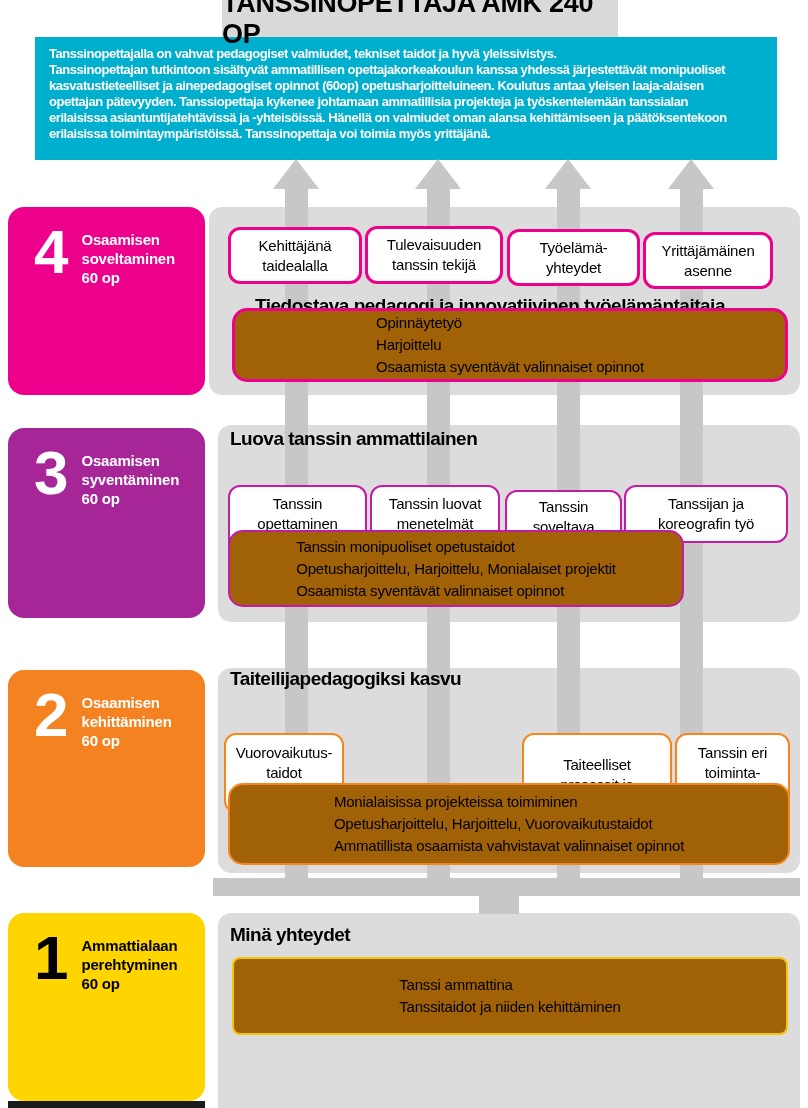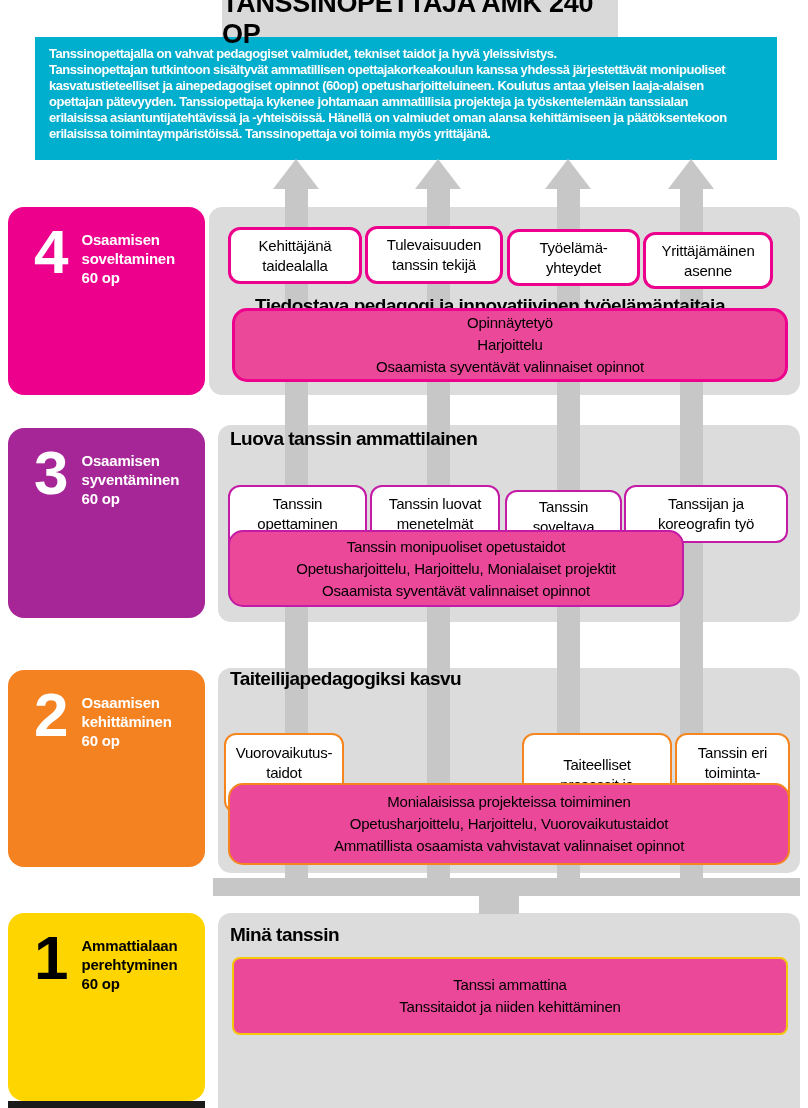--- a/index.html
+++ b/index.html
@@ -38,22 +38,22 @@
   .blk1{top:913px;height:188px;background:#FFD500;color:#000;}
   .strip{position:absolute;left:8px;top:1101px;width:197px;height:7px;background:#1a1a1a;z-index:2;}
   
   .heading{position:absolute;font-size:19px;font-weight:bold;color:#000;
            letter-spacing:-0.5px;white-space:nowrap;z-index:3;}
   
   .sbox{position:absolute;background:#fff;border-radius:12px;display:flex;
         align-items:center;justify-content:center;text-align:center;
         white-space:pre-line;font-size:15px;line-height:20px;color:#000;
         letter-spacing:-0.2px;box-sizing:border-box;z-index:3;margin-top:35px;}
-  .bigbox{position:absolute;background:#ec4899;border-radius:15px;display:flex;
-        align-items:center;justify-content:center;text-align:center;
+  .bigbox{position:absolute;background:#a16207;border-radius:15px;display:flex;
+        align-items:center;justify-content:center;text-align:left;
         white-space:pre-line;font-size:15px;line-height:22px;color:#000;
         letter-spacing:-0.2px;box-sizing:border-box;z-index:3;}
   .bd4{border:3px solid #EC008C;}
   .bd3{border:2.5px solid #C41BA6;}
   .bd2{border:2.5px solid #F5861F;}
   .bd1{border:2.5px solid #F3C70B;}
 </style>
 </head>
 <body>
 
@@ -144,17 +144,17 @@
   <div class="sbox bd2" style="left:522px;top:698px;width:150px;height:104px;">Taiteelliset
 prosessit ja
 produktiot</div>
   <div class="sbox bd2" style="left:675px;top:698px;width:115px;height:80px;">Tanssin eri
 toiminta-
 ympäristöt</div>
   <div class="bigbox bd2" style="left:228px;top:783px;width:562px;height:82px;">Monialaisissa projekteissa toimiminen
 Opetusharjoittelu, Harjoittelu, Vuorovaikutustaidot
 Ammatillista osaamista vahvistavat valinnaiset opinnot</div>
 
-  <div class="heading" style="left:230px;top:924px;">Minä tanssin</div>
+  <div class="heading" style="left:230px;top:924px;">Minä yhteydet</div>
   <div class="bigbox bd1" style="left:232px;top:957px;width:556px;height:78px;border-radius:8px;">Tanssi ammattina
 Tanssitaidot ja niiden kehittäminen</div>
 
 </div>
 
 </body></html>

